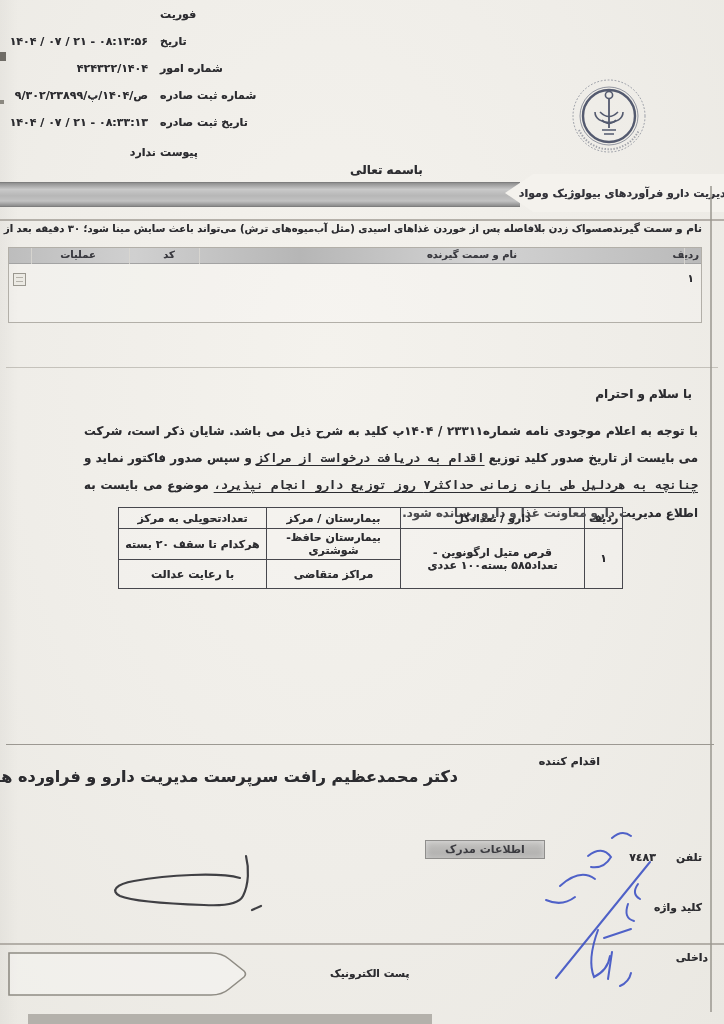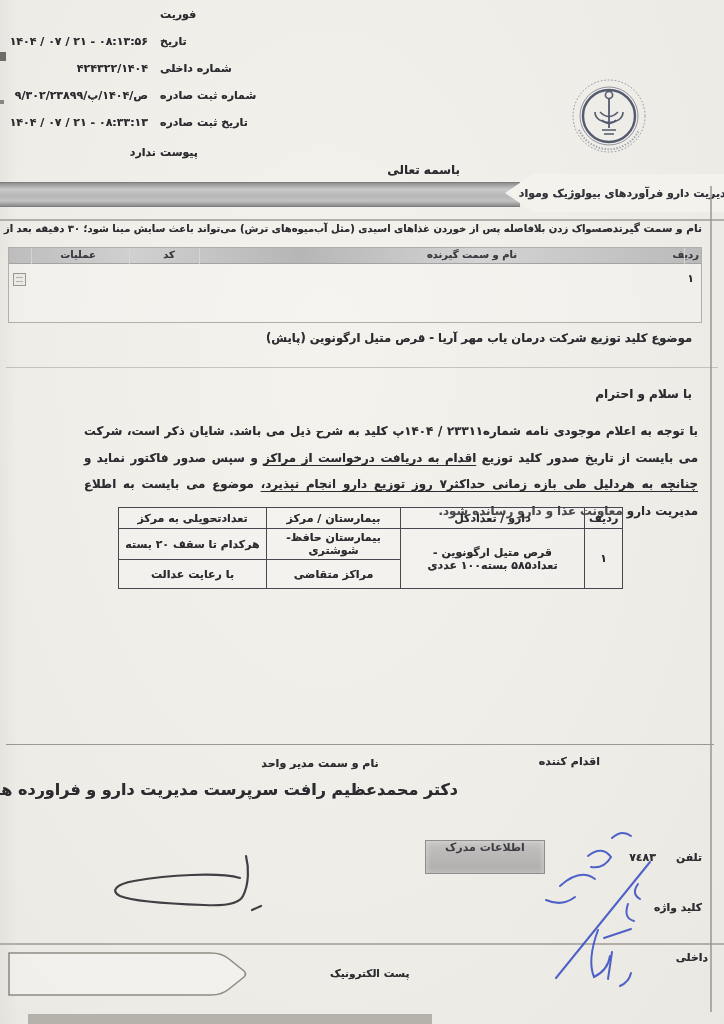--- a/index.html
+++ b/index.html
@@ -43,41 +43,41 @@
   .opicon i{display:block;height:1px;background:#b5b2aa;margin:3px 2px 0 2px;}
   
   table.alloc{position:absolute;left:118px;top:507px;border-collapse:collapse;direction:rtl;}
   table.alloc td,table.alloc th{border:1.5px solid #47474d;font-weight:700;font-size:11px;color:#2c2c30;
     text-align:center;vertical-align:middle;padding:2px 4px;text-shadow:0 0 .5px rgba(45,45,50,.55);background:rgba(255,255,255,.15);}
   table.alloc th{height:21px;}
   table.alloc td{height:29px;}
   
   .bodytext{position:absolute;right:26px;left:84px;top:418px;font-size:11.8px;font-weight:700;line-height:26.5px;
     text-align:justify;color:#2c2c30;text-shadow:0 0 .5px rgba(45,45,50,.55);}
-  .bodytext .u{text-decoration:underline;text-underline-offset:3px;text-decoration-thickness:1.3px;}
-  
-  .stamp{position:absolute;left:425px;top:840px;width:120px;height:34px;
+  .bodytext .u{text-decoration:underline;text-underline-offset:3px;text-decoration-thickness:1.3px;font-family:Liberation Mono, monospace;}
+  
+  .stamp{position:absolute;left:425px;top:840px;width:120px;height:19px;
     background:linear-gradient(180deg,#c3c2c0,#aeadab);border:1px solid #8f8e8c;
-    display:flex;align-items:flex-start;justify-content:center;font-size:11px;font-weight:700;color:#3b3b40;
+    display:flex;align-items:center;justify-content:center;font-size:11px;font-weight:700;color:#3b3b40;
     box-shadow:inset 0 0 6px rgba(255,255,255,.45);}
   .artifact{position:absolute;background:#9a978f;}
   svg{position:absolute;overflow:visible;}
 </style>
 </head>
 <body>
 
 <div class="page">
 
   <div>
     <span class="t hlabel" style="left:160px;top:8px">فوریت</span>
 
     <span class="t hlabel" style="left:160px;top:35px">تاریخ</span>
     <span class="t hvalue ltr" style="right:576px;top:35px">۱۴۰۴ / ۰۷ / ۲۱ - ۰۸:۱۳:۵۶</span>
 
-    <span class="t hlabel" style="left:160px;top:62px">شماره داخلی</span>
+    <span class="t hlabel" style="left:160px;top:62px">شماره امور</span>
     <span class="t hvalue ltr" style="right:576px;top:62px">۴۲۴۳۲۲/۱۴۰۴</span>
 
     <span class="t hlabel" style="left:160px;top:89px">شماره ثبت صادره</span>
     <span class="t hvalue ltr" style="right:576px;top:89px">۹/۳۰۲/۲۳۸۹۹/پ/۱۴۰۴/ص</span>
 
     <span class="t hlabel" style="left:160px;top:116px">تاریخ ثبت صادره</span>
     <span class="t hvalue ltr" style="right:576px;top:116px">۱۴۰۴ / ۰۷ / ۲۱ - ۰۸:۳۳:۱۳</span>
 
     <span class="t hlabel" style="left:160px;top:146px">پیوست</span>
     <span class="t hvalue" style="right:568px;top:146px">ندارد</span>
@@ -91,21 +91,21 @@
       <circle cx="0" cy="-21" r="3.6" stroke-width="1.6"></circle>
       <path d="M0,-17 L0,12" stroke-width="1.8"></path>
       <path d="M-9,-4 q9,9 18,0" stroke-width="1.6"></path>
       <path d="M-7,4 q7,7 14,0" stroke-width="1.6"></path>
       <path d="M-14,-4 C-14,10 14,10 14,-4" stroke-width="1.6"></path>
       <path d="M-7,14 h14 M-5,18 h10" stroke-width="1.4"></path>
       <path d="M-30,14 A33,33 0 0,0 30,14" stroke-width="2" stroke-dasharray="1.4 1.6" opacity="0.5"></path>
     </g>
   </svg>
 
-  <span class="t" style="left:350px;top:163px;width:110px;text-align:right;font-size:12px">باسمه تعالی</span>
+  <span class="t" style="left:350px;top:163px;width:110px;text-align:left;font-size:12px">باسمه تعالی</span>
 
   <div class="band"></div>
   <div class="pennant">
     <div class="pennant-inner"></div>
     <div class="txt">مدیریت دارو فرآوردهای بیولوژیک ومواد</div>
   </div>
 
   <div class="hline" style="left:0;right:0;top:219px"></div>
 
   <span class="t" style="right:22px;top:222px;font-size:10.6px">نام و سمت گیرنده</span>
@@ -122,21 +122,20 @@
       <div class="recdiv" style="left:190px"></div>
       <div class="recdiv" style="right:16px"></div>
     </div>
     <span class="t" style="right:7px;top:24px;font-size:10.5px">۱</span>
     <div class="opicon">
         <i></i>
         <i></i>
       </div>
   </div>
 
-  <span class="t" style="right:32px;top:331px;font-size:11.5px">موضوع کلید توزیع شرکت درمان یاب مهر آریا - قرص متیل ارگونوین (پایش)</span>
   <div class="hline" style="left:6px;right:6px;top:367px;height:1px;opacity:.6"></div>
 
   <span class="t" style="right:32px;top:387px;font-size:12px">با سلام و احترام</span>
 
   <div class="bodytext"><span>با توجه به اعلام موجودی نامه شماره۲۳۳۱۱ / ۱۴۰۴پ  کلید به شرح ذیل می باشد. شایان ذکر است، شرکت می بایست از تاریخ صدور کلید توزیع </span><span class="u">اقدام به دریافت درخواست از مراکز</span><span> و سپس صدور فاکتور نماید و </span><span class="u">چنانچه به هردلیل طی بازه زمانی حداکثر۷ روز توزیع دارو انجام نپذیرد،</span><span> موضوع می بایست به اطلاع مدیریت دارو معاونت غذا و دارو رسانده شود.</span></div>
 
   <table class="alloc">
     <tbody>
         <tr>
       <th style="width:34px">ردیف</th>
@@ -159,21 +158,20 @@
     </tr>
   </tbody>
     </table>
 
   <div class="hline" style="left:6px;right:10px;top:744px;height:1px;background:#8d8a82"></div>
 
   <div style="position:absolute;right:24px;top:755px;width:300px">
     <div class="t" style="position:relative;margin-right:100px;font-size:11px">اقدام کننده</div>
   </div>
   <div style="position:absolute;left:58px;top:757px;width:400px">
-    <div class="t" style="position:relative;margin-left:124px;text-align:center;font-size:11px">نام و سمت مدیر واحد</div>
     <div class="t" style="position:relative;margin-top:10px;text-align:center;font-size:16px">دکتر محمدعظیم رافت سرپرست مدیریت دارو و فراورده های بیولوژیکی و مواد</div>
   </div>
 
   <span class="t" style="right:22px;top:851px;font-size:10.8px">تلفن</span>
   <span class="t ltr" style="right:68px;top:851px;font-size:11px">۷٤۸۳</span>
 
   <div class="stamp">
     <span>اطلاعات مدرک</span>
   </div>
 

